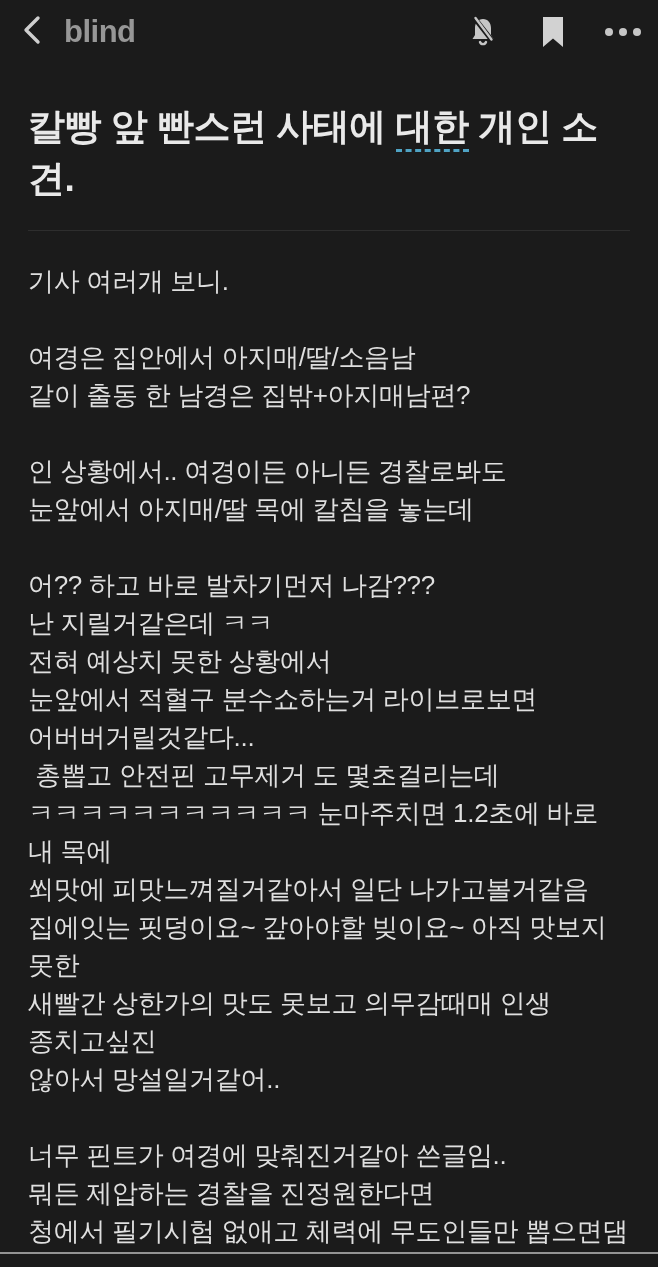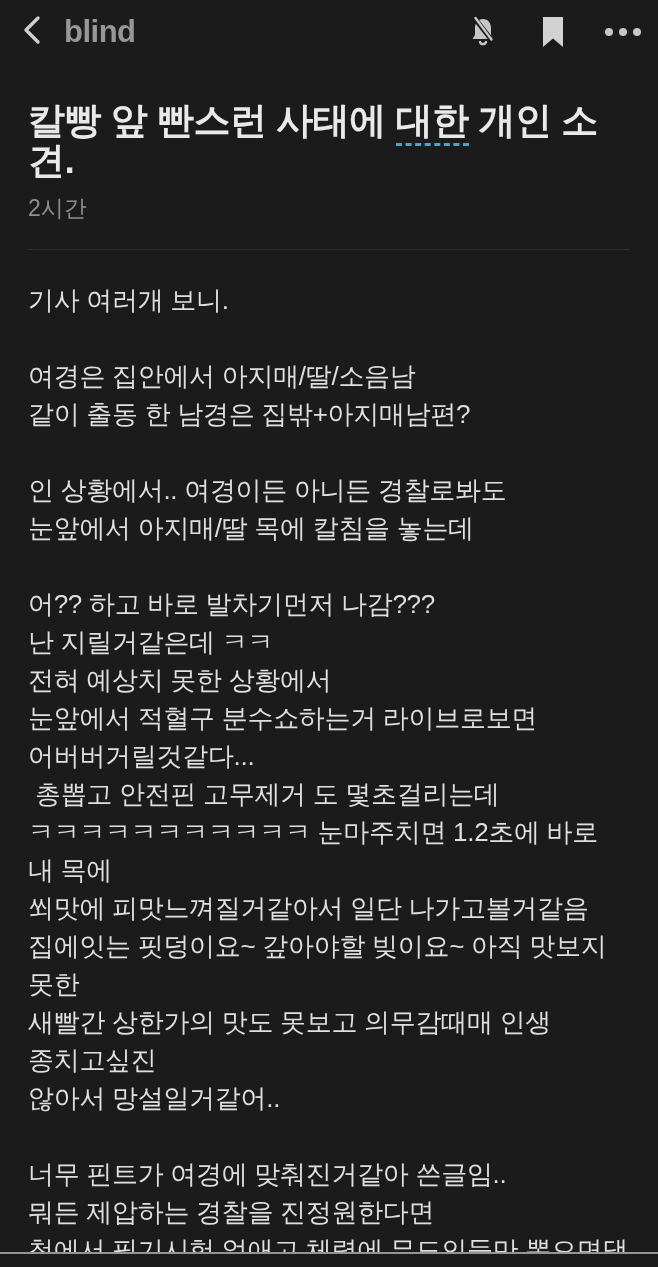--- a/index.html
+++ b/index.html
@@ -46,21 +46,21 @@
   .icon-btn svg { display: block; }
 
   
   .content {
     padding: 0 28px;
   }
   .post-title {
     margin-top: 37px;
     font-size: 37px;
     font-weight: 700;
-    line-height: 40px;
+    line-height: 52px;
     color: #e9e9e9;
     letter-spacing: -0.5px;
   }
   .spellcheck-underline {
     border-bottom: 3px dashed #4fa3c4;
     padding-bottom: 2px;
   }
   .post-author {
     margin-top: 29px;
     font-size: 24px;
@@ -135,21 +135,20 @@
           <circle cx="33" cy="5" r="4" fill="#c6c6c6"></circle>
         </svg>
       </span>
     </div>
   </div>
 </header>
 
 <main class="content">
   <h1 class="post-title"><span>칼빵 앞 빤스런 사태에 </span><span class="spellcheck-underline">대한</span><span> 개인 소견.</span></h1>
 
-  <div class="post-time">2시간</div>
 
   <div class="divider"></div>
 
   <div class="post-body">기사 여러개 보니.
 
 여경은 집안에서 아지매/딸/소음남
 같이 출동 한 남경은 집밖+아지매남편?
 
 인 상황에서.. 여경이든 아니든 경찰로봐도
 눈앞에서 아지매/딸 목에 칼침을 놓는데

